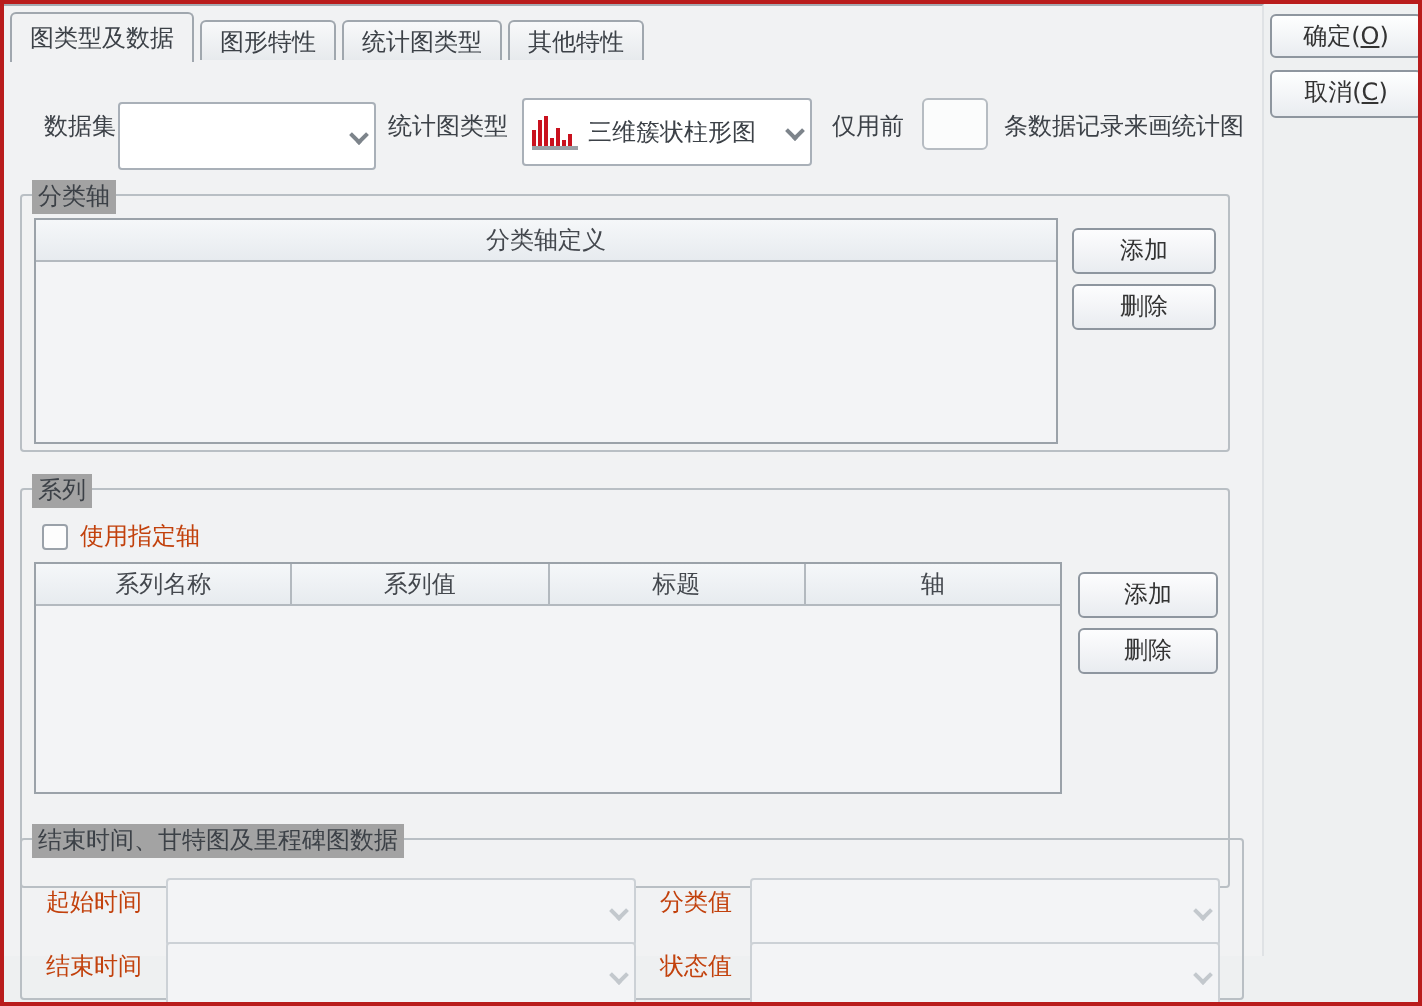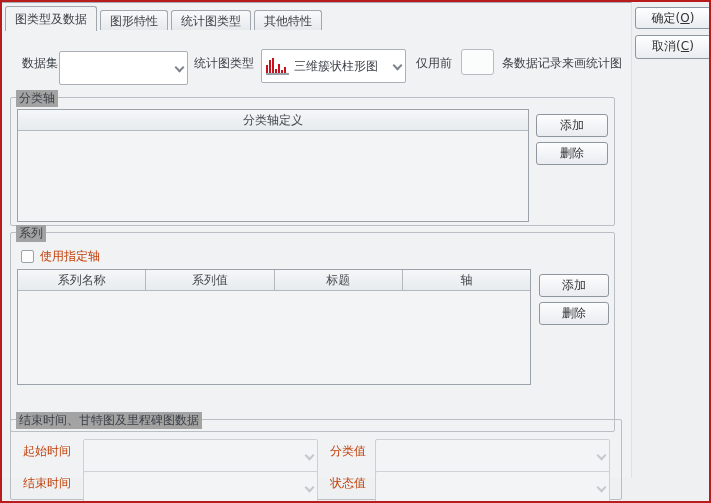--- a/index.html
+++ b/index.html
@@ -114,21 +114,21 @@
     <div class="tbl" style="left:6px; top:11px; width:512px; height:113px;">
       <div class="thead">
         <div class="th">分类轴定义</div>
       </div>
       <div class="tbody"></div>
     </div>
     <div class="gbtn" style="left:525px; top:16px; width:72px; height:23px; line-height:21px;">添加</div>
     <div class="gbtn" style="left:525px; top:44px; width:72px; height:23px; line-height:21px;">删除</div>
   </div>
 
-  <div class="group" style="left:8px; top:230px; width:605px; height:200px;">
+  <div class="group" style="left:8px; top:242px; width:605px; height:200px;">
     <span class="gtitle">系列</span>
     <div class="checkbox" style="left:10px; top:17px;"></div>
     <div class="lbl dim" style="left:29px; top:14px; line-height:18px;">使用指定轴</div>
     <div class="tbl" style="left:6px; top:36px; width:514px; height:116px;">
       <div class="thead">
         <div class="th">系列名称</div>
         <div class="th">系列值</div>
         <div class="th">标题</div>
         <div class="th">轴</div>
       </div>

